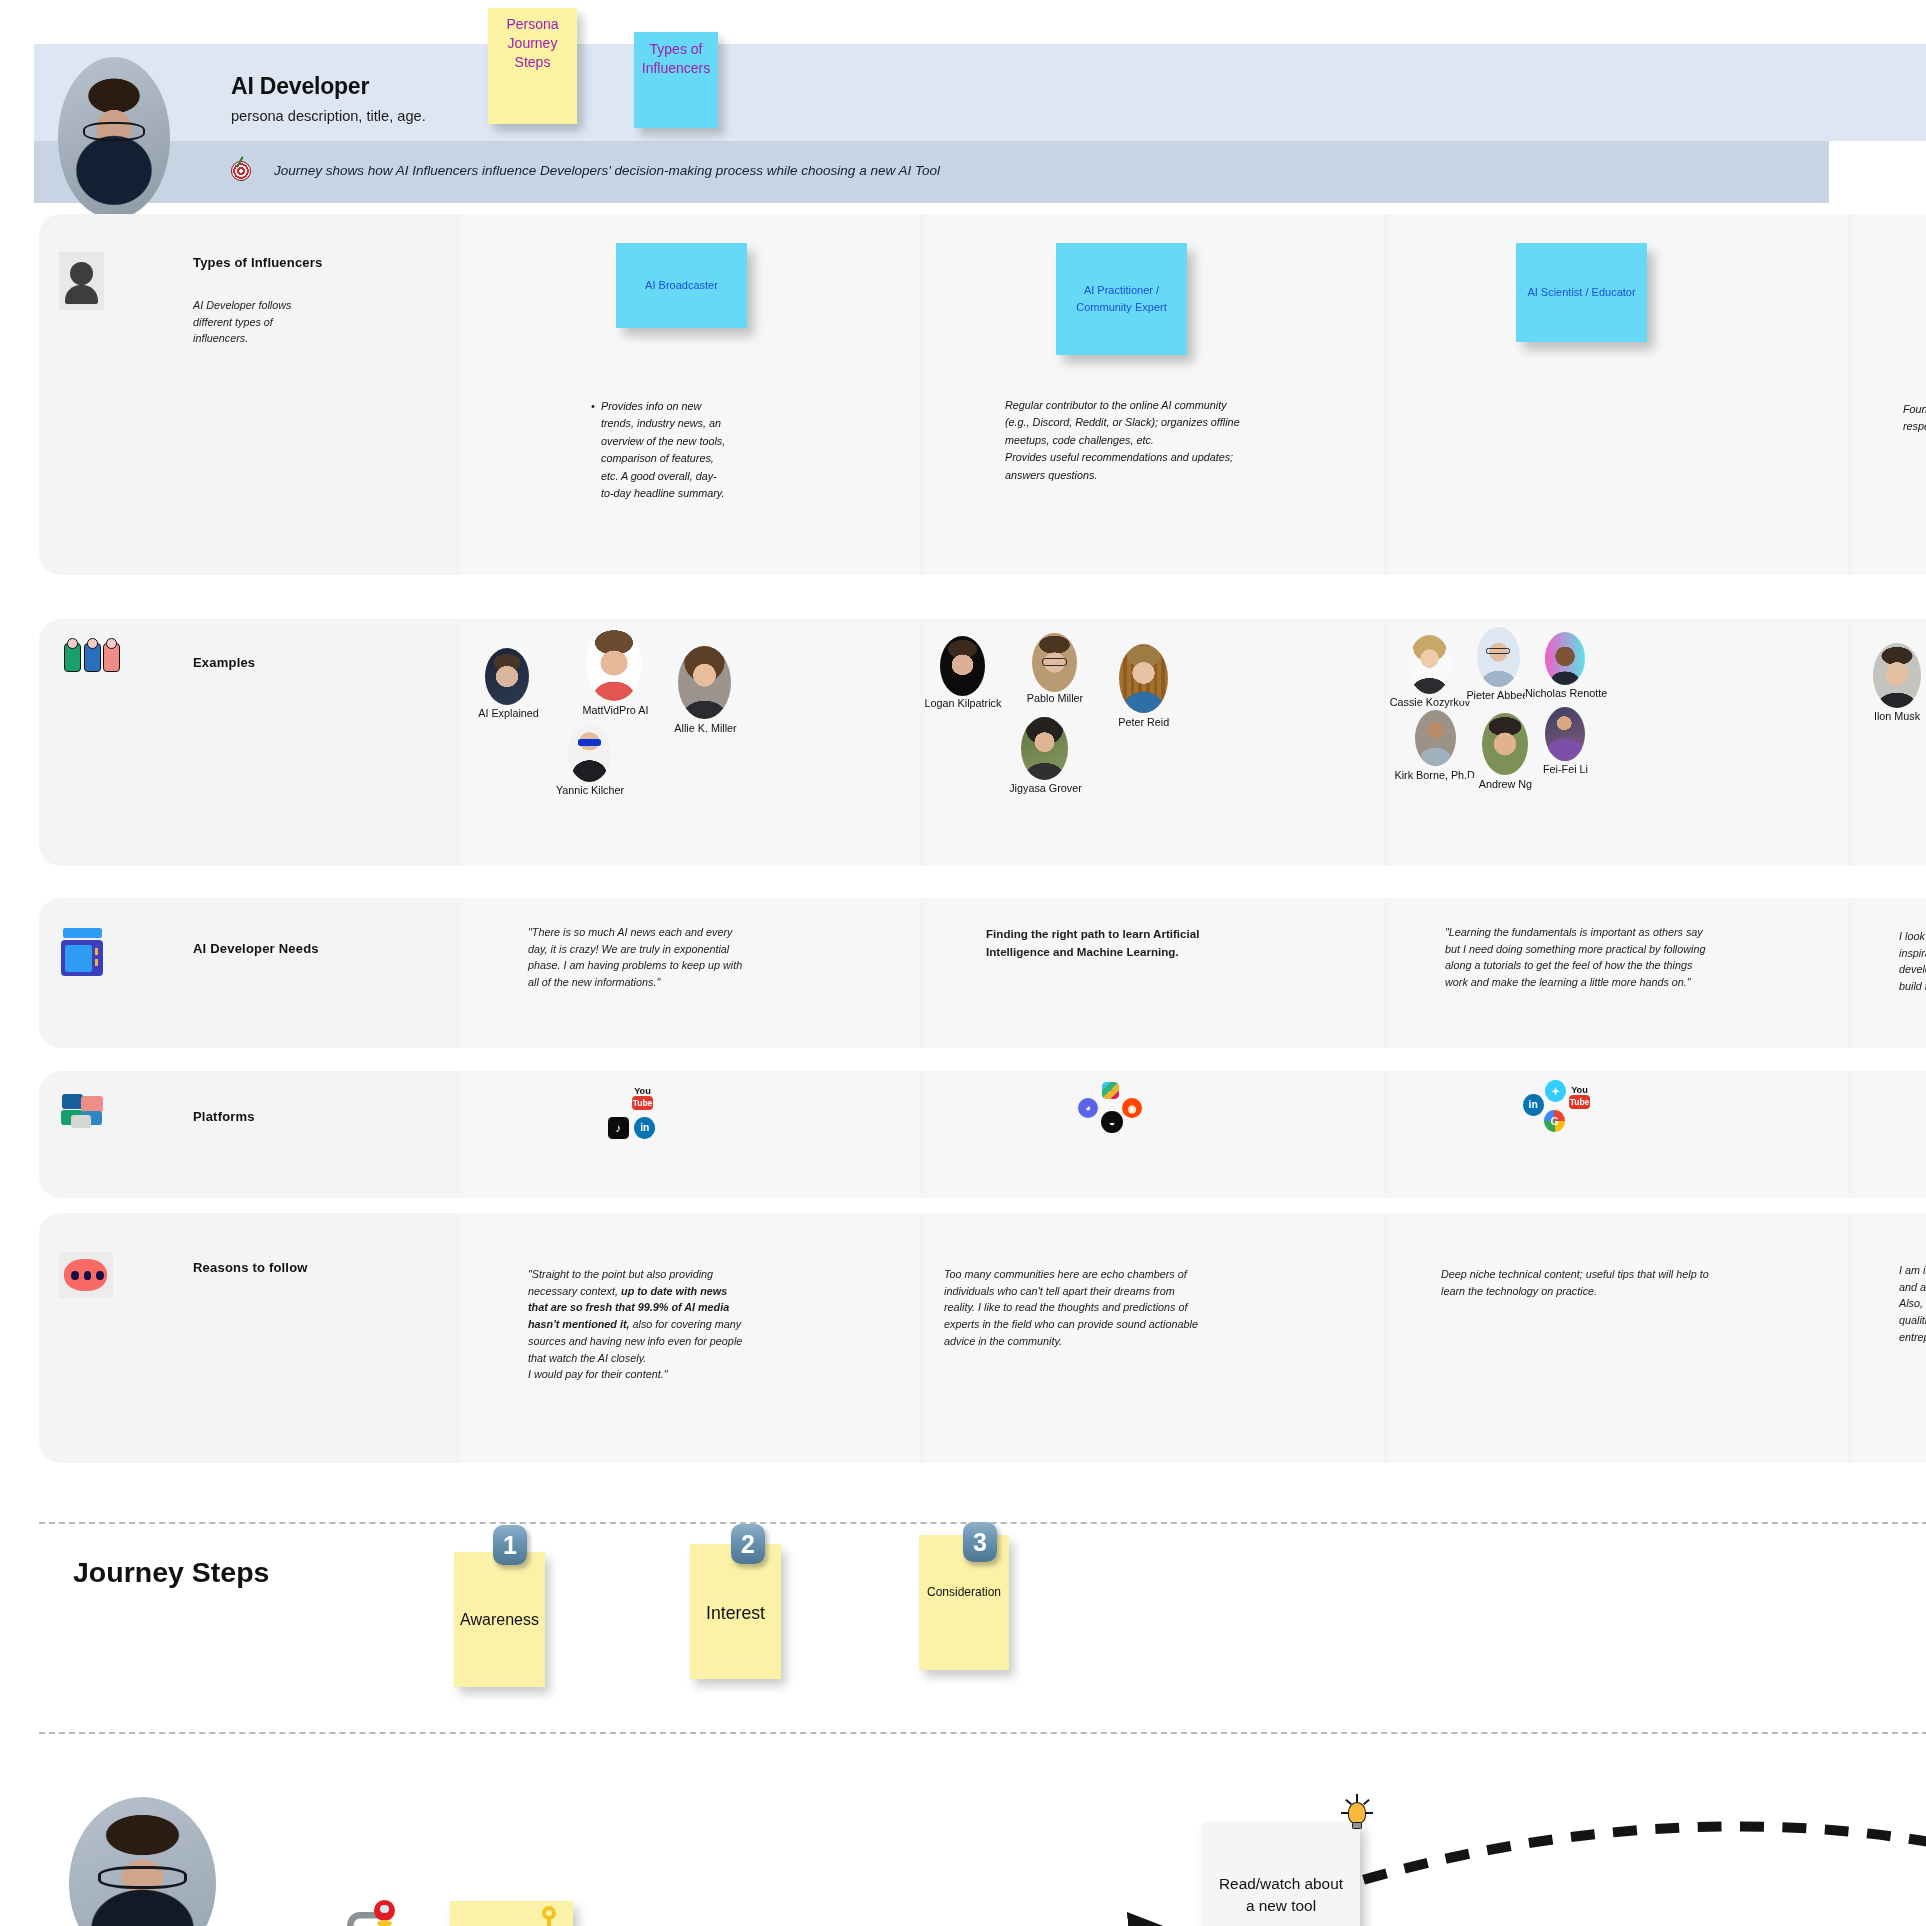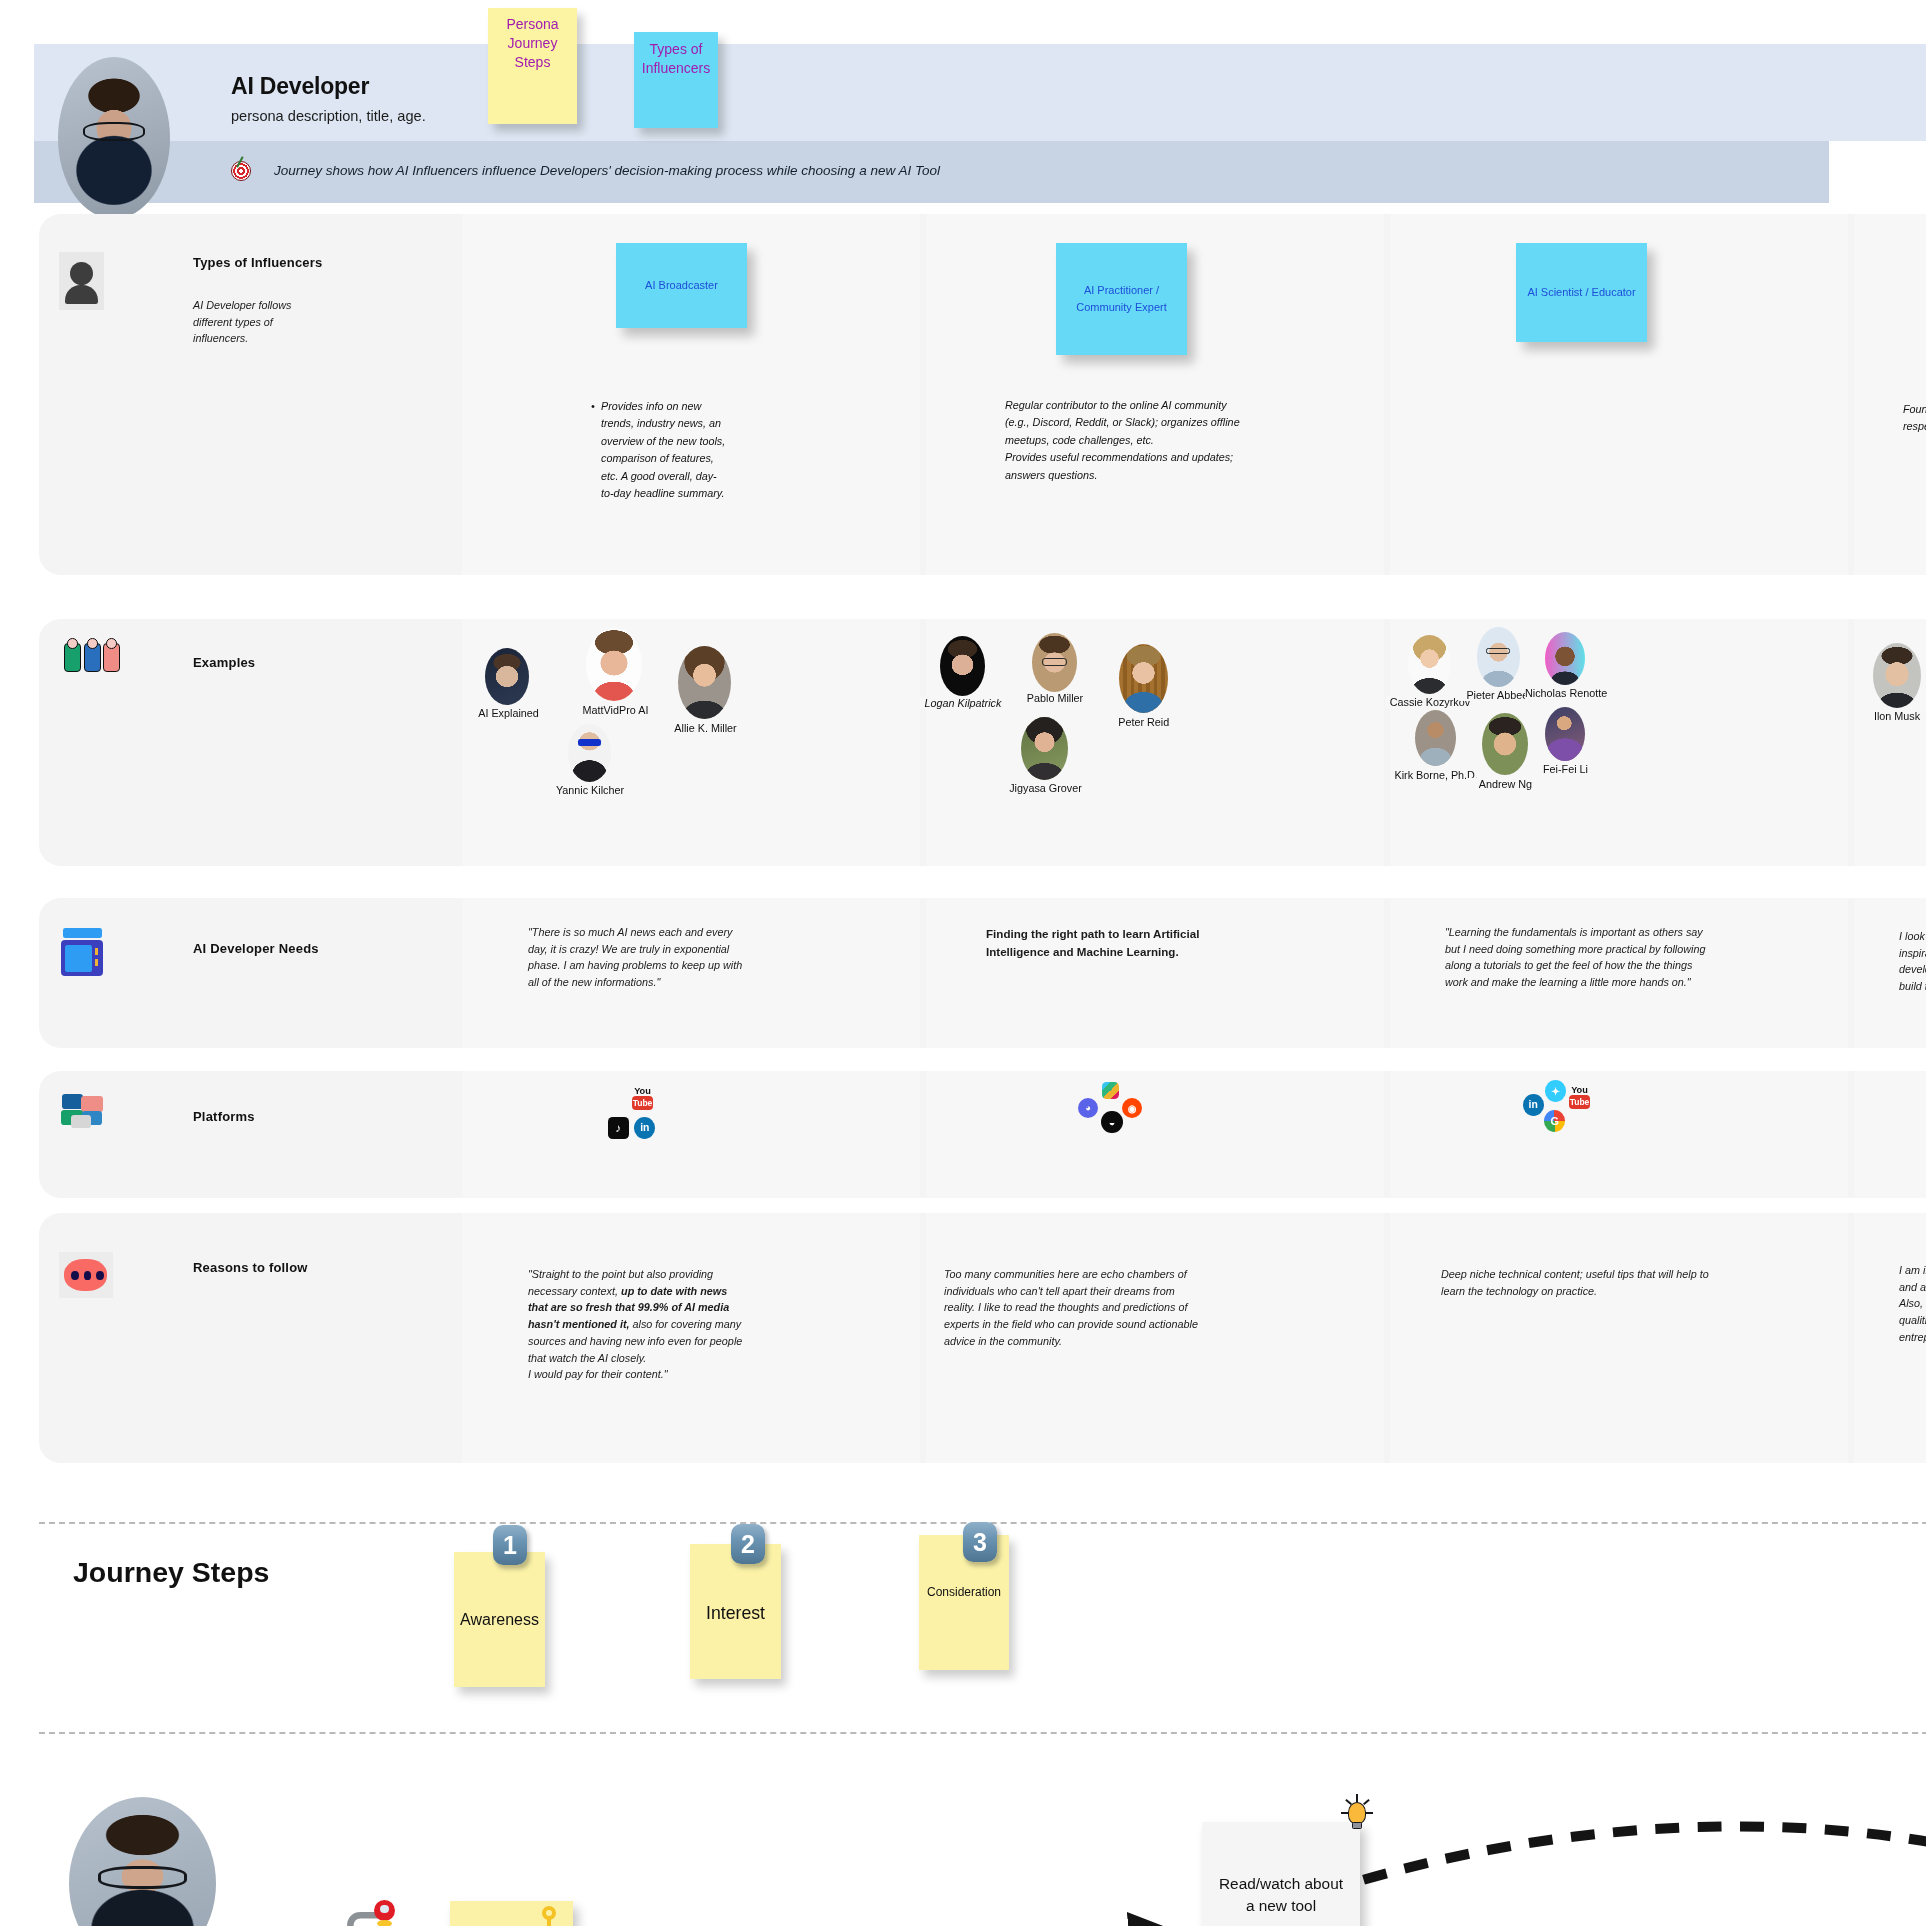--- a/index.html
+++ b/index.html
@@ -257,21 +257,21 @@
       <div class="face" style="background:radial-gradient(ellipse 34% 22% at 50% 30%,#e0bda1 0 70%,rgba(0,0,0,0) 72%), radial-gradient(ellipse 54% 34% at 50% 88%,#1e1e22 0 74%,rgba(0,0,0,0) 76%);"></div>
       <div style="position:absolute;left:10px;top:14.6px;width:23px;height:7px;background:#1133cc;border-radius:2.3px;"></div>
     </div>
     <div class="nm" style="left:-20px; top:60px; width:84px;">Yannic Kilcher</div>
   </div>
 
   <div class="ex" style="left:940px; top:636px;">
     <div class="pic" style="width:45px;height:60px;background:#0b0b0b;">
       <div class="face" style="background:radial-gradient(ellipse 34% 24% at 50% 48%,#dcb096 0 70%,rgba(0,0,0,0) 72%), radial-gradient(ellipse 42% 20% at 50% 22%,#3a2a1e 0 76%,rgba(0,0,0,0) 78%);"></div>
     </div>
-    <div class="nm" style="left:-23px; top:61px; width:92px;font-style:italic;">Logan Kilpatrick</div>
+    <div class="nm" style="left:-23px; top:61px; width:92px;">Logan Kilpatrick</div>
   </div>
   <div class="ex" style="left:1032px; top:633px;">
     <div class="pic" style="width:45px;height:59px;background:#b99a72;">
       <div class="face" style="background:radial-gradient(ellipse 34% 24% at 50% 50%,#e3bb9e 0 70%,rgba(0,0,0,0) 72%), radial-gradient(ellipse 44% 20% at 50% 20%,#4b3420 0 76%,rgba(0,0,0,0) 78%);"></div>
       <div style="position:absolute;left:10px;top:25.4px;width:25.4px;height:7.7px;border:1.5px solid #2a2a2a;border-radius:3.1px;"></div>
     </div>
     <div class="nm" style="left:-18.5px; top:59px; width:83px;">Pablo Miller</div>
   </div>
   <div class="ex" style="left:1119px; top:644px;">
     <div class="pic" style="width:49px;height:69px;background:repeating-linear-gradient(90deg,#a5712e 0 3.9px,#8e5d22 3.9px 7.7px);">

